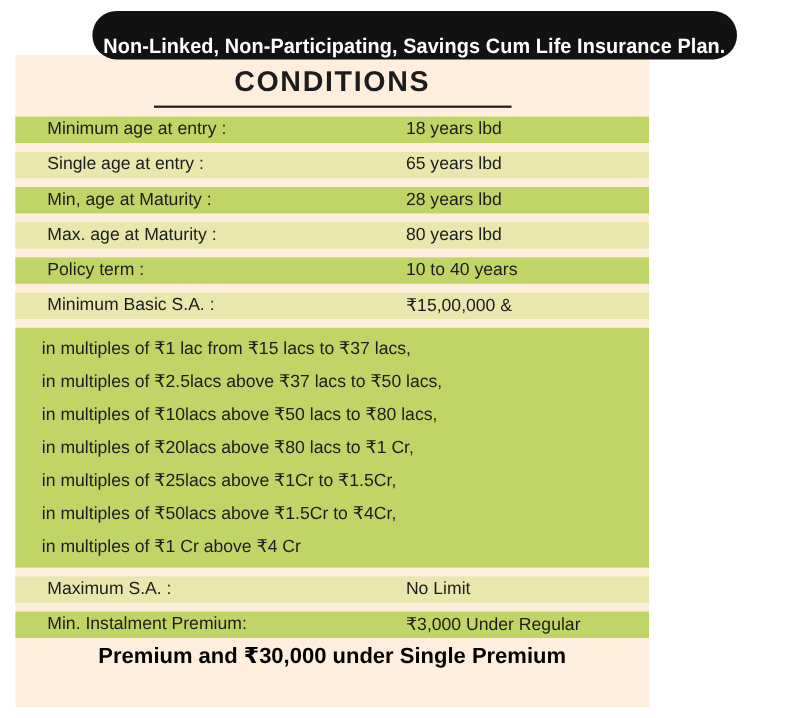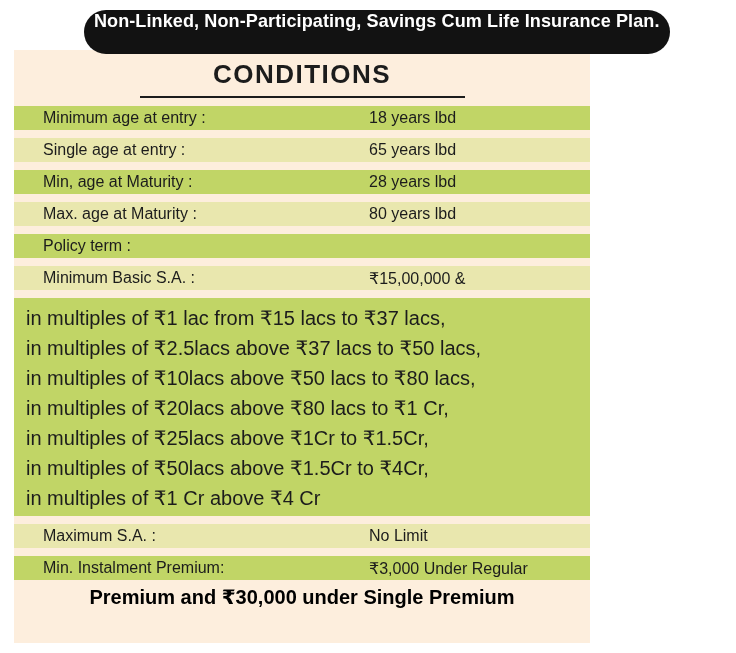--- a/index.html
+++ b/index.html
@@ -13,21 +13,21 @@
   *{margin:0;padding:0;box-sizing:border-box;}
   html,body{background:#ffffff;}
   body{
     width:736px;height:653px;position:relative;overflow:hidden;
     font-family:"Liberation Sans","DejaVu Sans",sans-serif;
     color:var(--ink);
   }
   .banner{
     position:absolute;left:84px;top:10px;width:586px;height:44px;
     background:var(--banner-bg);border-radius:23px;
-    display:flex;align-items:flex-start;justify-content:center;z-index:2;
+    display:flex;align-items:flex-end;justify-content:center;z-index:2;
   }
   .banner span{
     color:var(--banner-text);font-weight:700;font-size:19px;white-space:nowrap;
     transform:scaleX(0.95);letter-spacing:0.1px;
   }
   .panel{
     position:absolute;left:14px;top:50px;width:576px;height:593px;
     background:var(--cream);
   }
   .title{
@@ -43,21 +43,21 @@
   }
   .row:first-of-type{margin-top:10px;}
   .row[data-tone="bright"]{background:var(--bright-green);}
   .row[data-tone="pale"]{background:var(--pale-green);}
   .row .label{padding-left:29px;width:355px;flex:none;}
   .row .value{flex:1;}
   .block{
     margin-top:8px;background:var(--bright-green);padding:5px 0 3px;
   }
   .block .line{
-    line-height:30px;padding-left:12px;font-size:20px;
+    line-height:30px;padding-left:24px;font-size:16px;
   }
   .footer-line{
     margin-top:4px;text-align:center;font-size:20px;font-weight:700;
     line-height:26px;color:#000;
   }
 </style>
 </head>
 <body>
 
 <div class="banner">
@@ -79,20 +79,21 @@
   <div class="row" data-tone="bright">
     <span class="label">Min, age at Maturity :</span>
     <span class="value">28 years lbd</span>
   </div>
   <div class="row" data-tone="pale">
     <span class="label">Max. age at Maturity :</span>
     <span class="value">80 years lbd</span>
   </div>
   <div class="row" data-tone="bright">
     <span class="label">Policy term :</span>
+    <span class="value">10 to 40 years</span>
   </div>
   <div class="row" data-tone="pale">
     <span class="label">Minimum Basic S.A. :</span>
     <span class="value">₹15,00,000 &amp;</span>
   </div>
 
   <div class="block">
     <div class="line">in multiples of ₹1 lac from ₹15 lacs to ₹37 lacs,</div>
     <div class="line">in multiples of ₹2.5lacs above ₹37 lacs to ₹50 lacs,</div>
     <div class="line">in multiples of ₹10lacs above ₹50 lacs to ₹80 lacs,</div>

